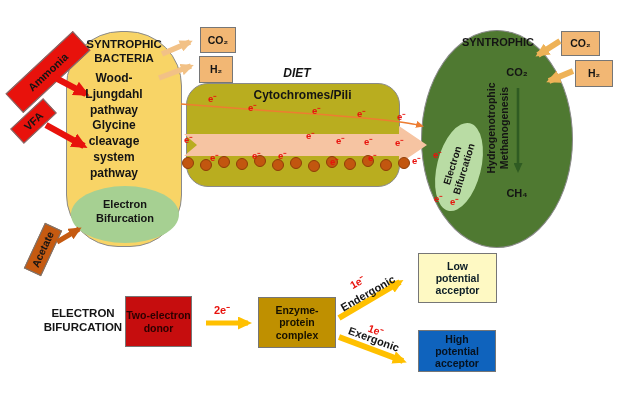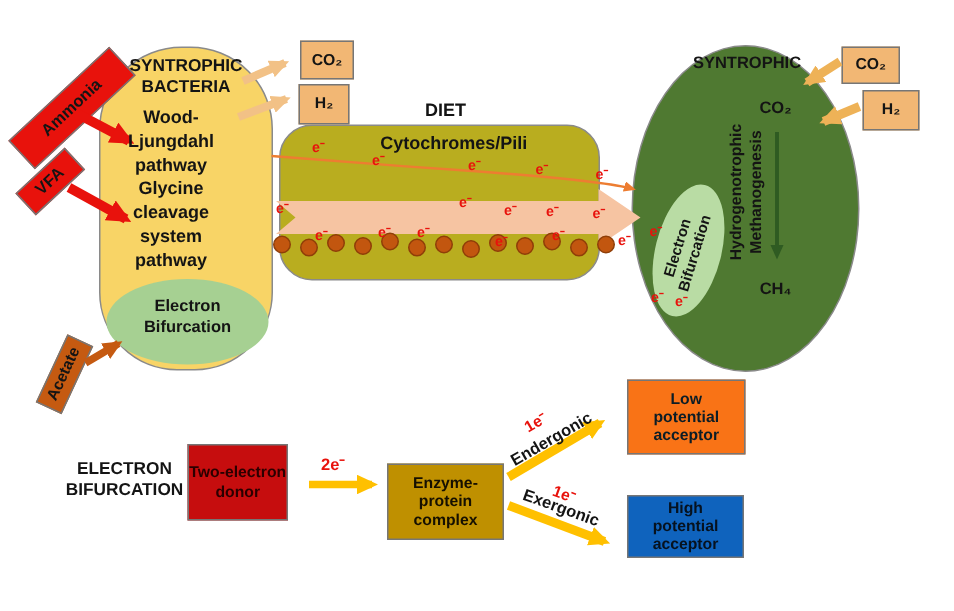--- a/index.html
+++ b/index.html
@@ -66,27 +66,27 @@
 
   <div class="ebox z2" style="left:575px;top:60px;width:38px;height:27px;background:#f2b774;font-size:10.5px;">
     <span>H₂</span>
   </div>
 
   <div class="ebox z2" style="left:125px;top:296px;width:67px;height:51px;background:#c60d0e;color:#2b0000;font-size:10.5px;text-align:center;">
     <span>Two-electron
 donor</span>
   </div>
 
-  <div class="ebox z2" style="left:258px;top:297px;width:78px;height:51px;background:#bf9000;color:#161000;font-size:10.5px;margin-top:12px;">
+  <div class="ebox z2" style="left:258px;top:297px;width:78px;height:51px;background:#bf9000;color:#161000;font-size:10.5px;">
     <span>Enzyme-
 protein
 complex</span>
   </div>
 
-  <div class="ebox z2" style="left:418px;top:253px;width:79px;height:50px;background:#f97316;color:#0c1d26;font-size:10.5px;">
+  <div class="ebox z2" style="left:418px;top:253px;width:79px;height:50px;background:#fef9c3;color:#0c1d26;font-size:10.5px;">
     <span>Low
 potential
 acceptor</span>
   </div>
 
   <div class="ebox z2" style="left:418px;top:330px;width:78px;height:42px;background:#0f63bd;color:#06121f;font-size:10.5px;">
     <span>High
 potential
 acceptor</span>
   </div>
@@ -184,21 +184,21 @@
 Ljungdahl
 pathway
 Glycine
 cleavage
 system
 pathway</div>
 
   <div class="lbl z5" style="left:71px;top:198px;width:108px;font-size:11px;">Electron
 Bifurcation</div>
 
-  <div class="lbl z5" style="left:262px;top:66px;width:70px;font-size:12px;">DIET</div>
+  <div class="lbl z5" style="left:262px;top:66px;width:70px;font-size:12px;font-style:italic;">DIET</div>
 
   <div class="lbl z5" style="left:205px;top:88px;width:195px;font-size:12px;">Cytochromes/Pili</div>
 
 
 
   <div class="lbl z5" style="left:438px;top:36px;width:120px;font-size:11px;">SYNTROPHIC</div>
 
   <div class="lbl z5" style="left:496px;top:66px;width:42px;font-size:11px;">CO₂</div>
 
   <div class="lbl z5" style="left:442px;top:114px;width:114px;height:28px;font-size:10.5px;transform:rotate(-90deg);">Hydrogenotrophic

